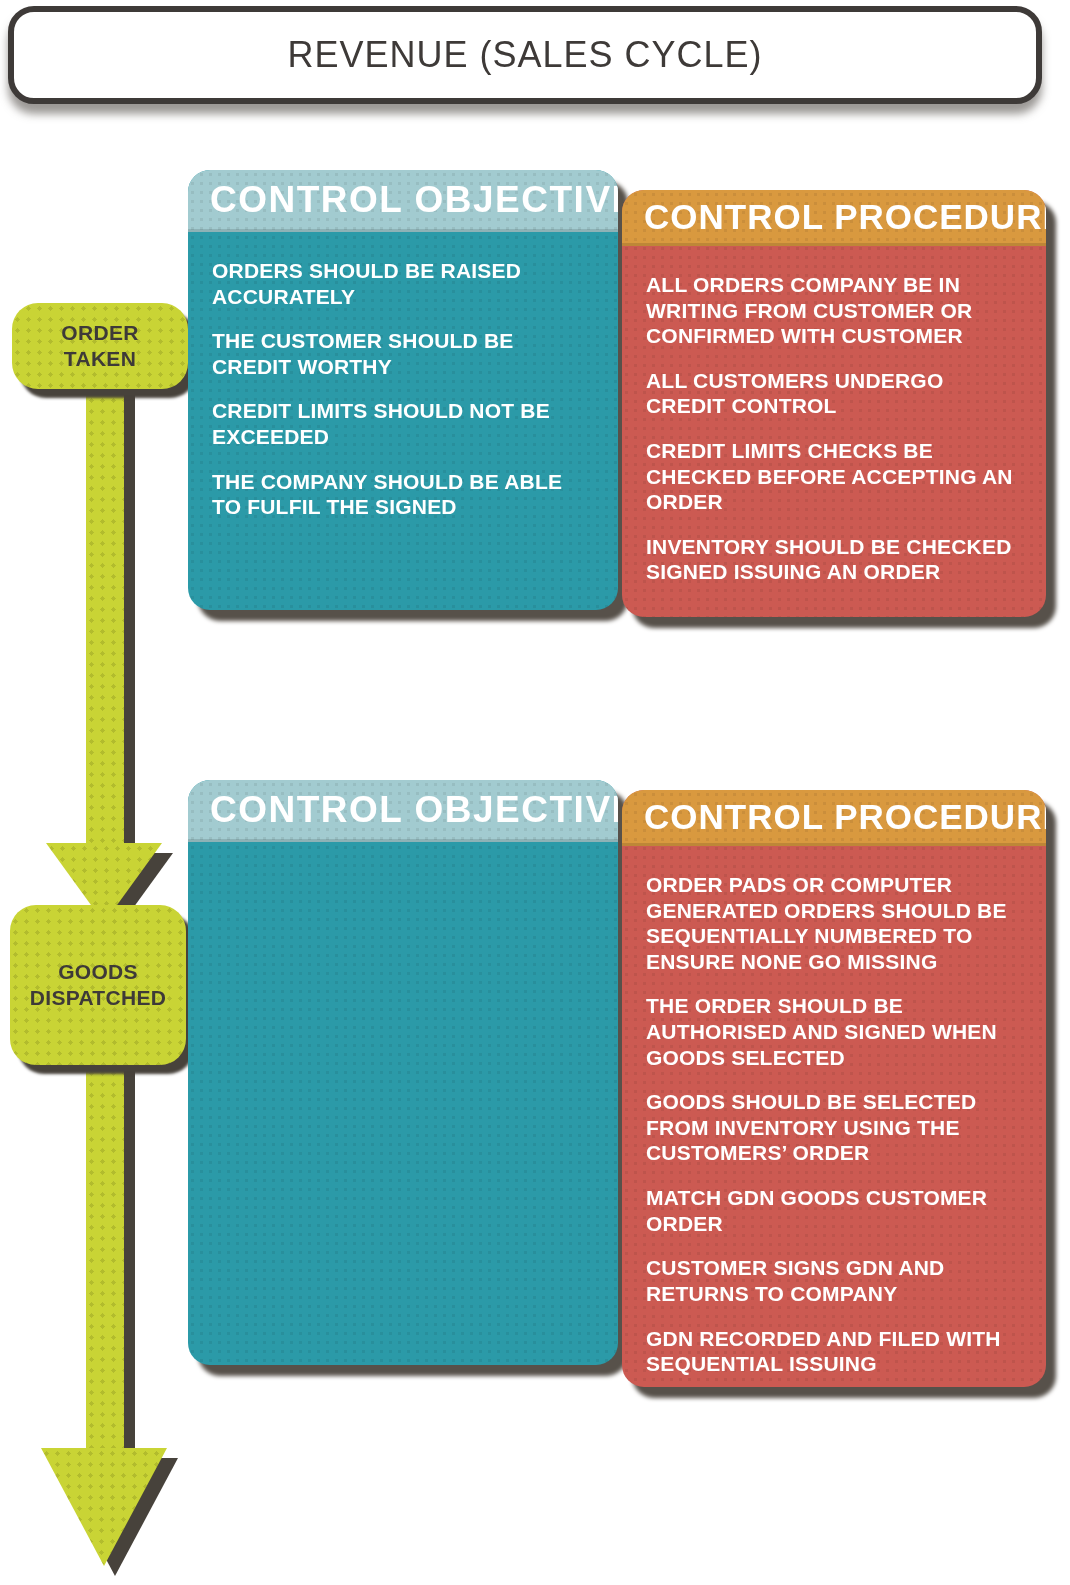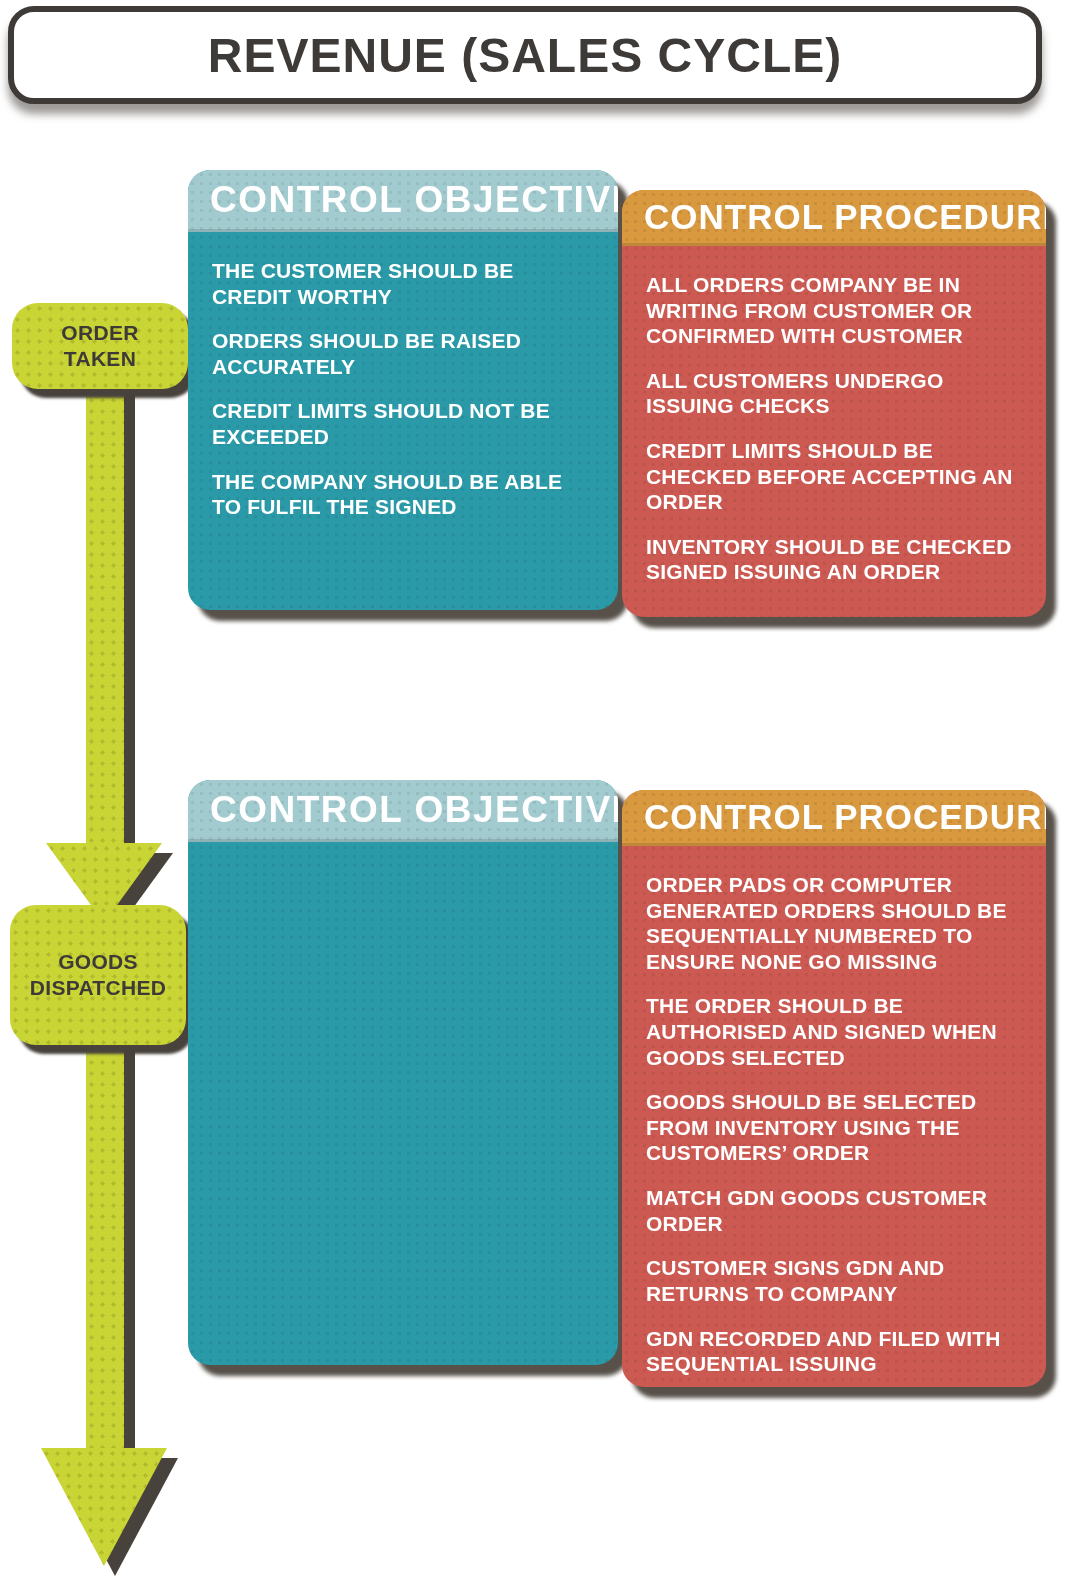--- a/index.html
+++ b/index.html
@@ -20,22 +20,22 @@
     left: 8px; top: 6px;
     width: 1034px; height: 98px;
     background: #ffffff;
     border: 6px solid var(--ink, #3e3a38);
     border-radius: 26px;
     box-shadow: 0 10px 8px rgba(75, 70, 64, 0.55);
     display: flex; align-items: center; justify-content: center;
     z-index: 6;
   }
   .title-box h1 {
-    font-size: 48px;
-    font-weight: bold;
+    font-size: 36px;
+    font-weight: normal;
     letter-spacing: 1px;
     color: var(--ink, #3e3a38);
     white-space: nowrap;
   }
 
   
   .dots {
     background-image: radial-gradient(rgba(0,0,0,0.07) 1.6px, transparent 1.7px);
     background-size: 9px 9px;
   }
@@ -74,21 +74,21 @@
     text-align: center;
     color: var(--ink, #3e3a38);
     font-weight: bold;
     font-size: 21px;
     line-height: 1.25;
     letter-spacing: 0.3px;
     box-shadow: 8px 9px 3px var(--flow-shadow, #47423b);
     padding: 5px 16px;
   }
   .order-taken      { left: 12px; top: 303px; width: 176px; height: 86px; }
-  .goods-dispatched { left: 10px; top: 905px; width: 176px; height: 140px; }
+  .goods-dispatched { left: 10px; top: 905px; width: 176px; height: 160px; }
 
   
   .card {
     position: absolute;
     border-radius: 22px;
     box-shadow: 10px 11px 4px var(--card-shadow, #57514a);
     z-index: 5;
     overflow: hidden;
   }
   .card.teal { background-color: var(--accent-teal, #2b9aa8); }
@@ -154,35 +154,35 @@
   </div>
   <div class="flow-node lime-tex goods-dispatched">
     <span>GOODS DISPATCHED</span>
   </div>
 
   <section class="card teal dots card-obj-1">
     <header class="card-header dots">
       <span>CONTROL OBJECTIVE</span>
     </header>
     <div class="card-body">
+      <p>ORDERS SHOULD BE RAISED ACCURATELY</p>
       <p>THE CUSTOMER SHOULD BE CREDIT WORTHY</p>
-      <p>ORDERS SHOULD BE RAISED ACCURATELY</p>
       <p>CREDIT LIMITS SHOULD NOT BE EXCEEDED</p>
       <p>THE COMPANY SHOULD BE ABLE TO FULFIL THE SIGNED</p>
     </div>
   </section>
 
   <section class="card red dots card-proc-1">
     <header class="card-header dots">
       <span>CONTROL PROCEDURE</span>
     </header>
     <div class="card-body">
       <p>ALL ORDERS COMPANY BE IN WRITING FROM CUSTOMER OR CONFIRMED WITH CUSTOMER</p>
-      <p>ALL CUSTOMERS UNDERGO ISSUING CHECKS</p>
-      <p>CREDIT LIMITS SHOULD BE CHECKED BEFORE ACCEPTING AN ORDER</p>
+      <p>ALL CUSTOMERS UNDERGO CREDIT CONTROL</p>
+      <p>CREDIT LIMITS CHECKS BE CHECKED BEFORE ACCEPTING AN ORDER</p>
       <p>INVENTORY SHOULD BE CHECKED SIGNED ISSUING AN ORDER</p>
     </div>
   </section>
 
   <section class="card teal dots card-obj-2">
     <header class="card-header dots">
       <span>CONTROL OBJECTIVE</span>
     </header>
   </section>
 

